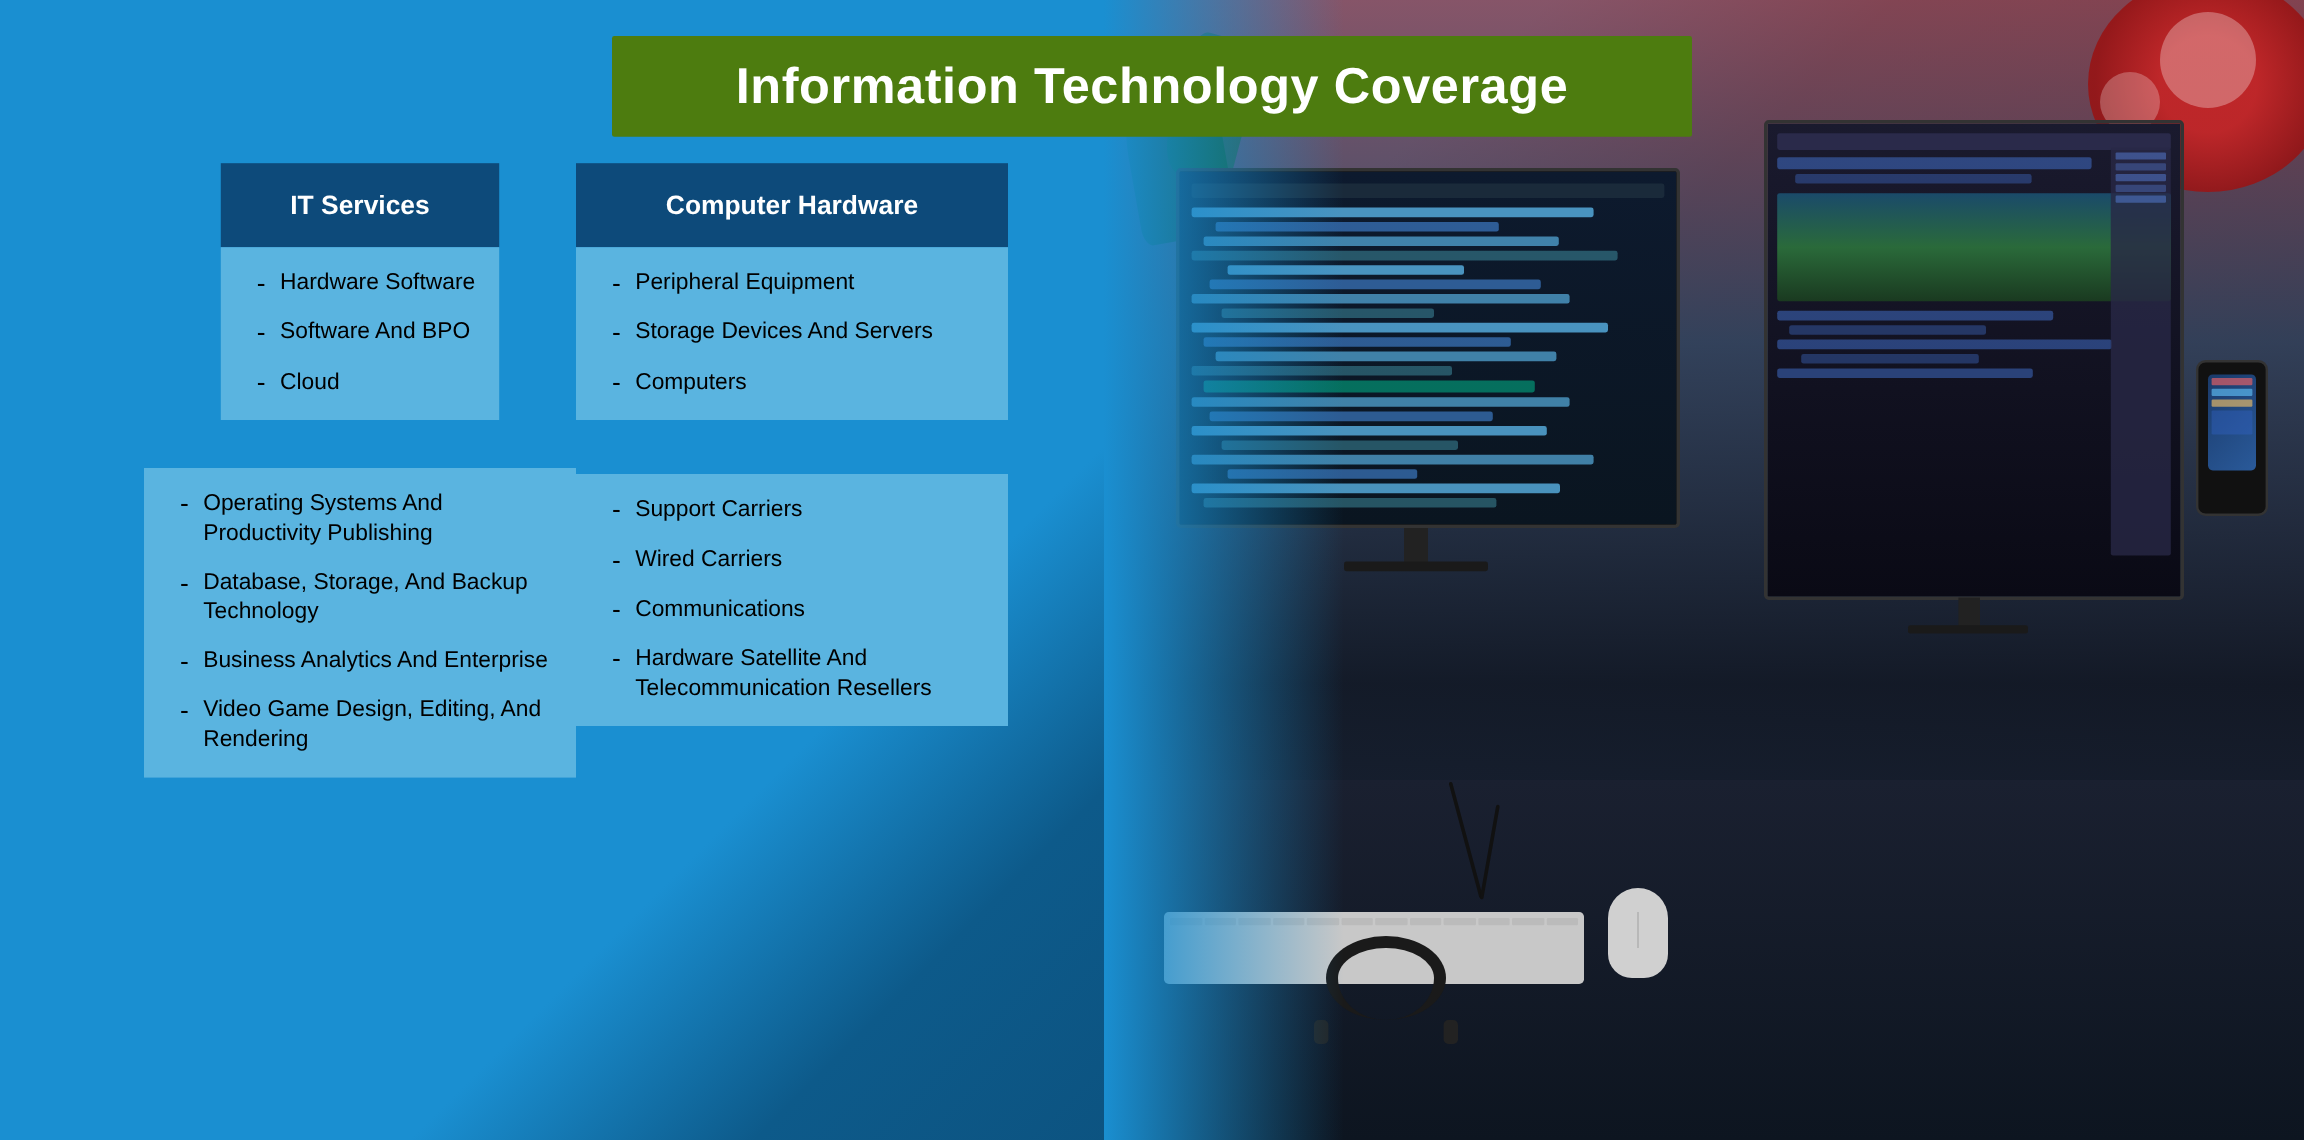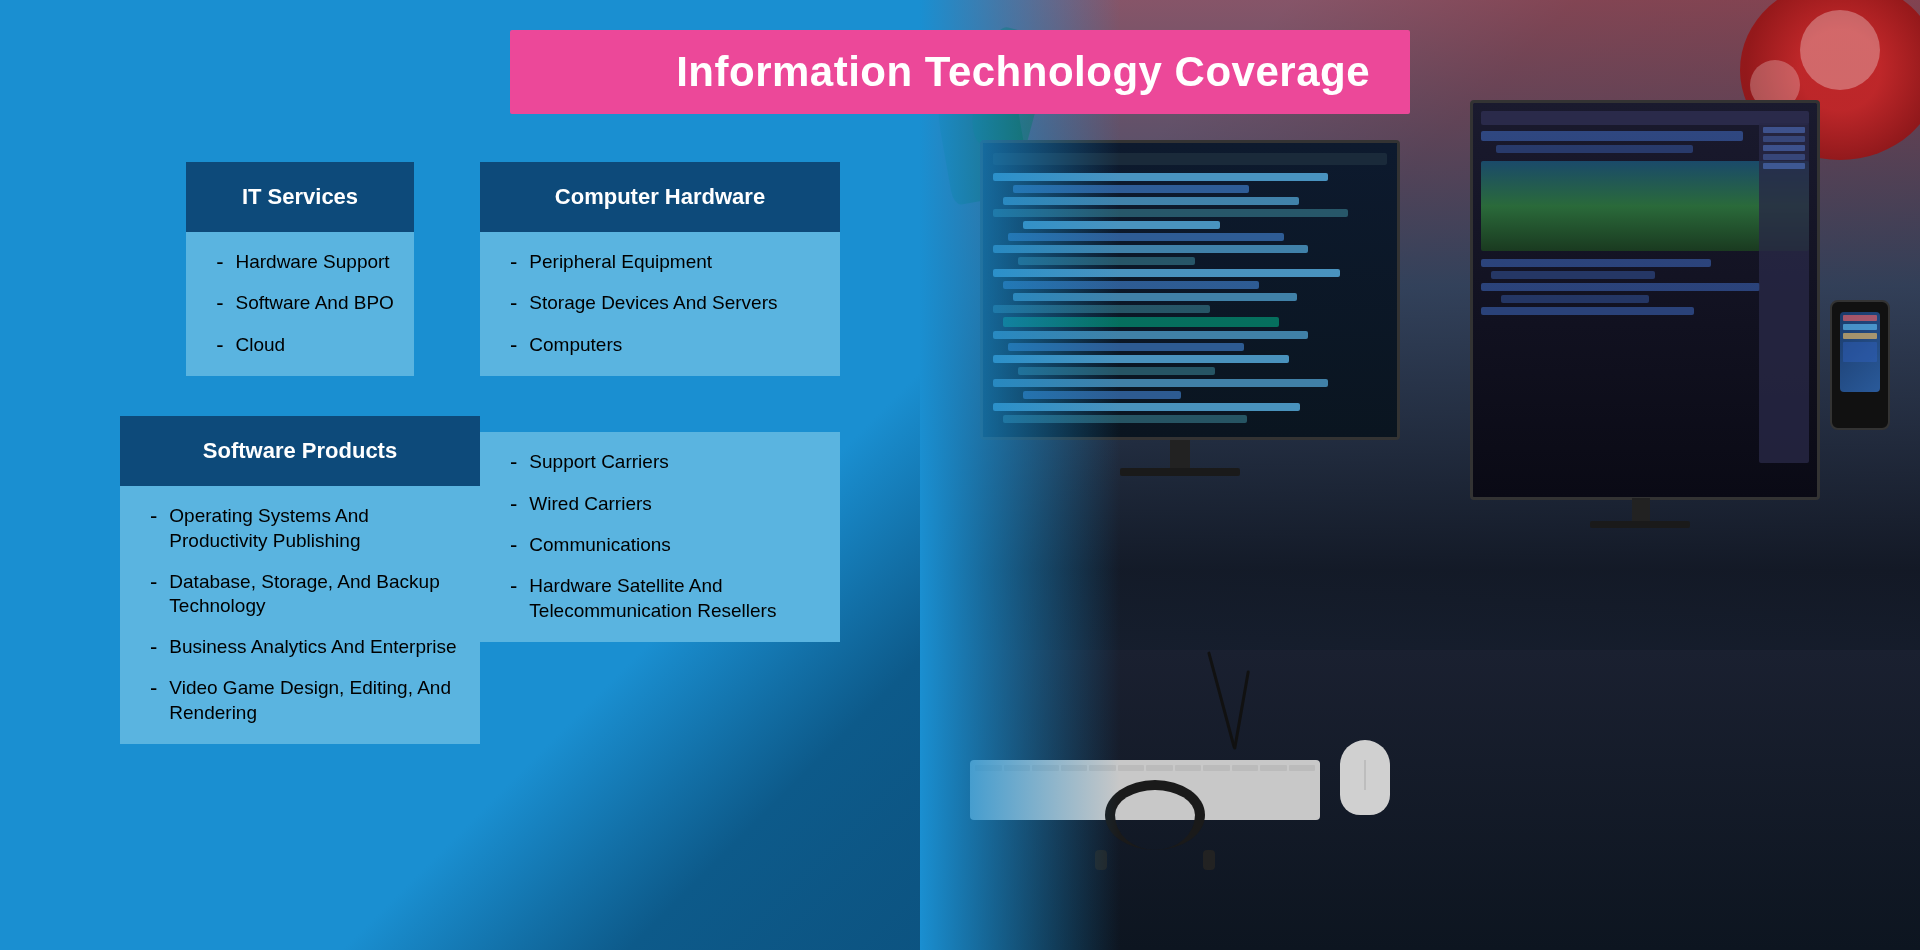--- a/index.html
+++ b/index.html
@@ -136,25 +136,25 @@
     
     .content {
       position: absolute;
       inset: 0;
       z-index: 10;
       padding: 30px 60px;
     }
 
     
     .title-bar {
-      background: #ec4899;
+      background: #4d7c0f;
       padding: 18px 40px;
-      text-align: right;
+      text-align: center;
       max-width: 900px;
-      margin: 0 auto 48px auto;
+      margin: 0 auto 22px auto;
       border-radius: 2px;
     }
 
     .title-bar h1 {
       color: #ffffff;
       font-size: 42px;
       font-weight: 700;
       letter-spacing: 0.5px;
     }
 
@@ -232,21 +232,21 @@
     .block-it-services {
       margin-bottom: 0;
     }
 
     .block-software-products {
       margin-top: 20px;
     }
 
     
     .block-computer-hardware {
-      margin-bottom: 16px;
+      margin-bottom: 5px;
     }
 
     .block-telecom {
       margin-top: 20px;
     }
 
     
     .col-spacer {
       height: 20px;
     }
@@ -381,39 +381,36 @@
 
     <div class="left-col">
 
       <div class="block-it-services">
         <div class="cat-header">
           <span>IT Services</span>
         </div>
         <div class="cat-items">
           <div class="cat-item">
             <span class="dash">-</span>
-            <span class="item-text">Hardware Support</span>
+            <span class="item-text">Hardware Software</span>
           </div>
           <div class="cat-item">
             <span class="dash">-</span>
             <span class="item-text">Software And BPO</span>
           </div>
           <div class="cat-item">
             <span class="dash">-</span>
             <span class="item-text">Cloud</span>
           </div>
         </div>
       </div>
 
       <div class="col-spacer"></div>
 
       <div class="block-software-products">
-        <div class="cat-header">
-          <span>Software Products</span>
-        </div>
         <div class="cat-items">
           <div class="cat-item">
             <span class="dash">-</span>
             <span class="item-text">Operating Systems And Productivity Publishing</span>
           </div>
           <div class="cat-item">
             <span class="dash">-</span>
             <span class="item-text">Database, Storage, And Backup Technology</span>
           </div>
           <div class="cat-item">

